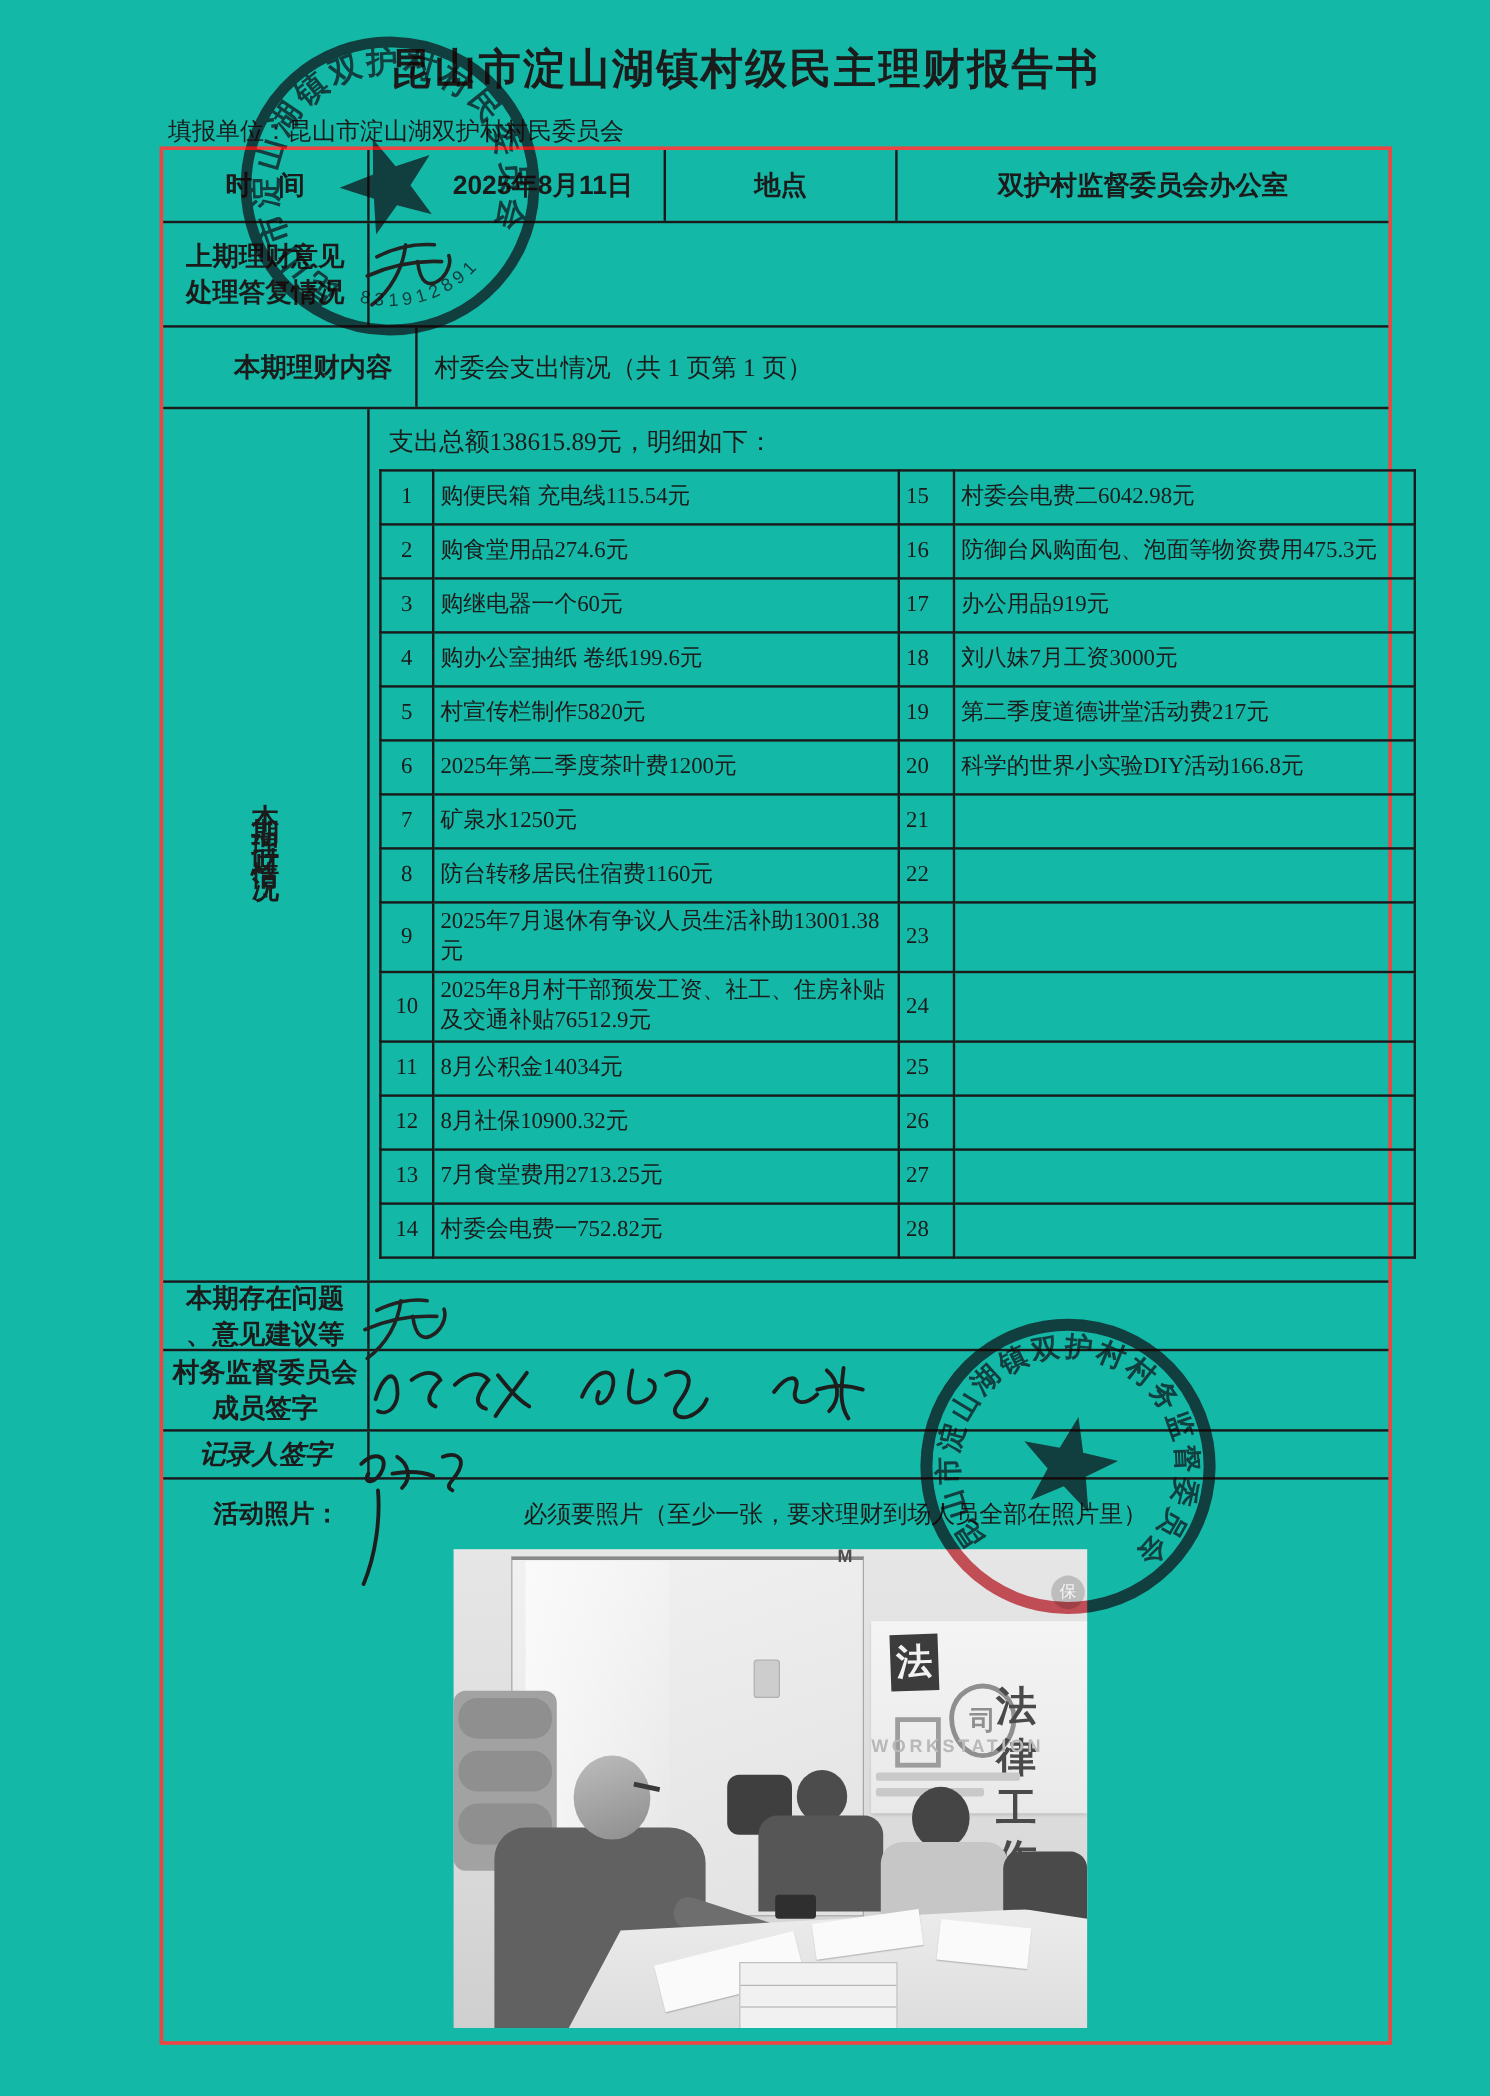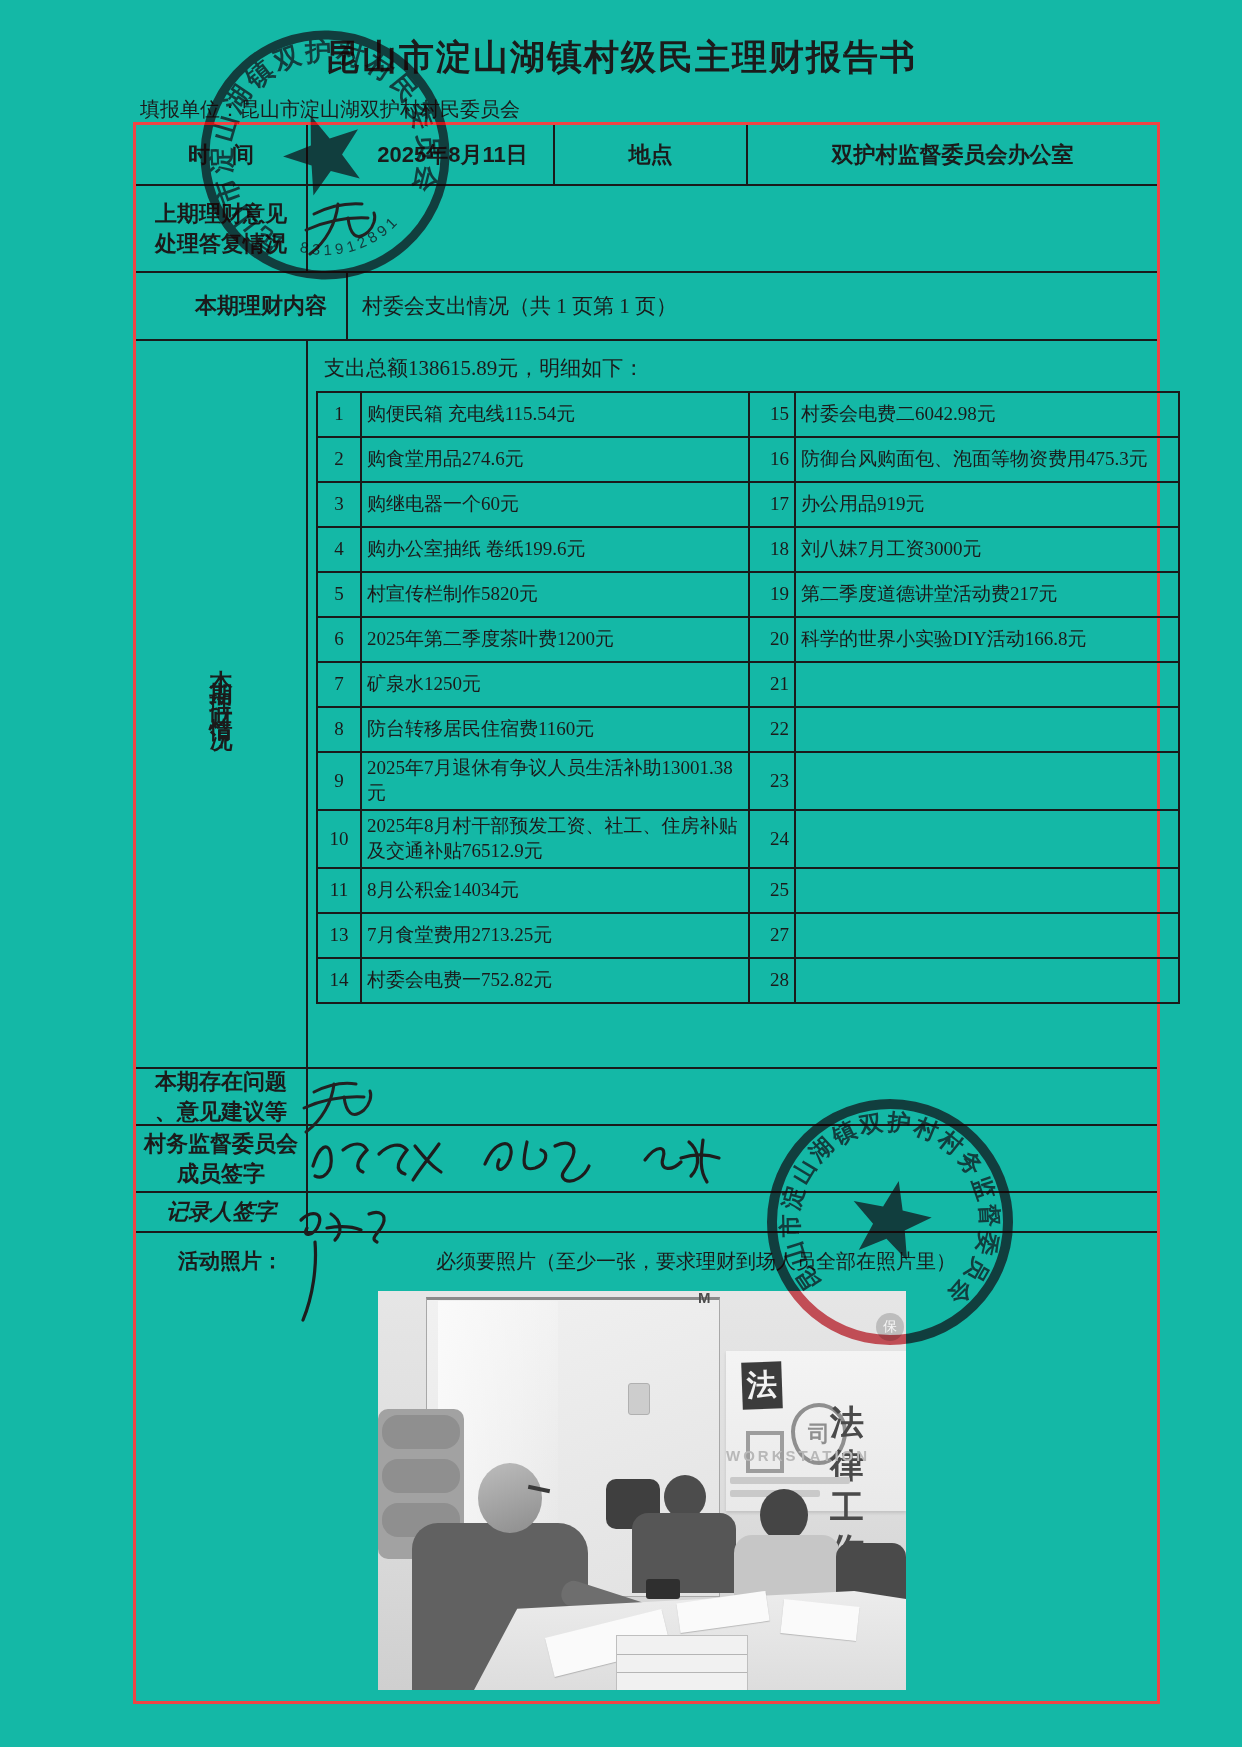--- a/index.html
+++ b/index.html
@@ -29,21 +29,21 @@
   .content-val{font-size:21px;padding-left:14px;}
   .r-main{height:728px;}
   .vert-label{writing-mode:vertical-rl;text-orientation:upright;letter-spacing:12px;font-size:23px;}
   .main-box{flex:1;display:block;padding:0;}
   .summary-line{font-size:21px;padding:13px 0 9px 16px;}
   table.exp{border-collapse:collapse;margin-left:8px;table-layout:fixed;width:832px;}
   table.exp td{border:2px solid #1a1a1a;font-size:19px;line-height:1.3;padding:2px 5px;box-sizing:border-box;}
   table.exp tr{height:45px;}
   table.exp tr.tall{height:58px;}
   td.no{width:44px;text-align:center;}
-  td.no2{width:46px;text-align:right;}
+  td.no2{width:46px;text-align:left;}
   td.item1{width:388px;}
   td.item2{width:384px;}
   .r-issues{height:57px;}
   .r-committee{height:67px;}
   .r-recorder{height:40px;font-style:italic;}
   .r-photo{height:464px;position:relative;display:block;}
   .photo-label{position:absolute;left:42px;top:14px;font-family:"Liberation Sans",sans-serif;
                font-weight:bold;font-size:21px;}
   .photo-note{position:absolute;left:300px;top:15px;font-size:20px;}
   
@@ -200,20 +200,26 @@
               <td class="no2">24</td>
               <td class="item2"></td>
             </tr>
             <tr>
               <td class="no">11</td>
               <td class="item1">8月公积金14034元</td>
               <td class="no2">25</td>
               <td class="item2"></td>
             </tr>
             <tr>
+              <td class="no">12</td>
+              <td class="item1">8月社保10900.32元</td>
+              <td class="no2">26</td>
+              <td class="item2"></td>
+            </tr>
+            <tr>
               <td class="no">13</td>
               <td class="item1">7月食堂费用2713.25元</td>
               <td class="no2">27</td>
               <td class="item2"></td>
             </tr>
             <tr>
               <td class="no">14</td>
               <td class="item1">村委会电费一752.82元</td>
               <td class="no2">28</td>
               <td class="item2"></td>

